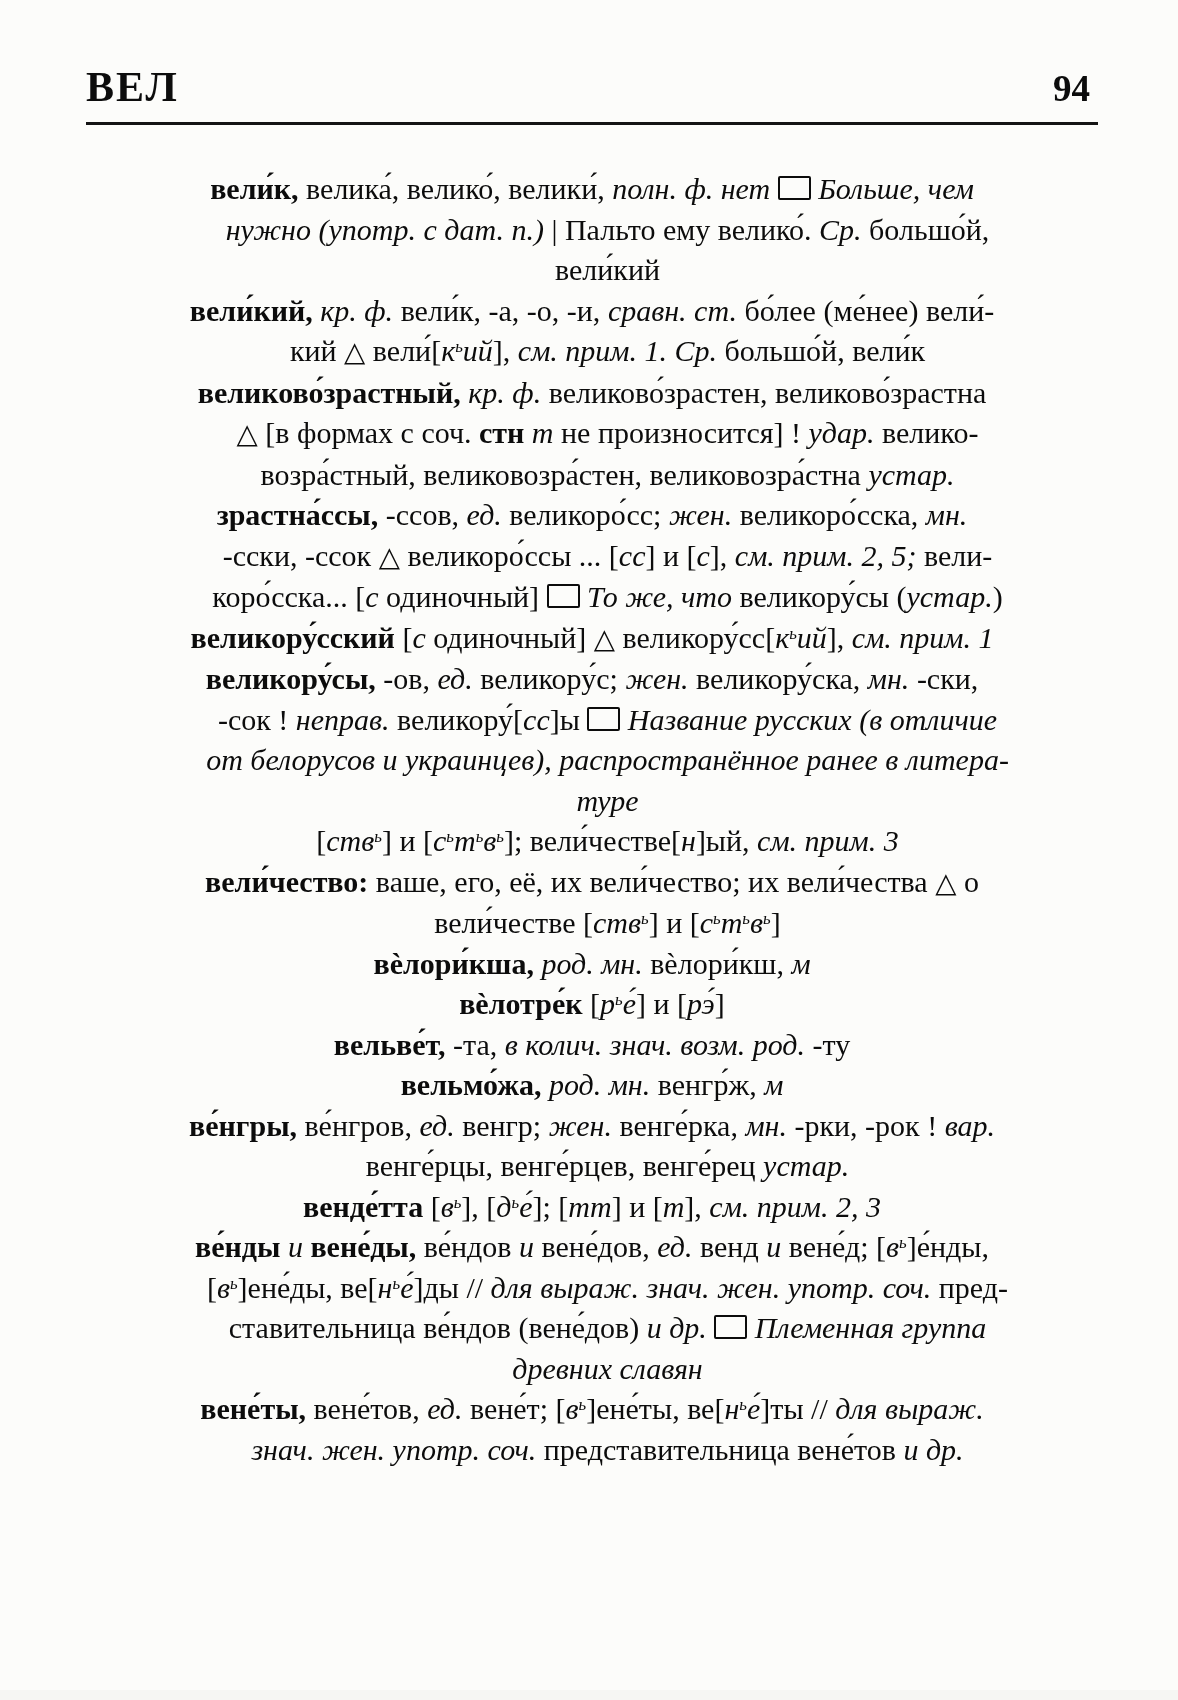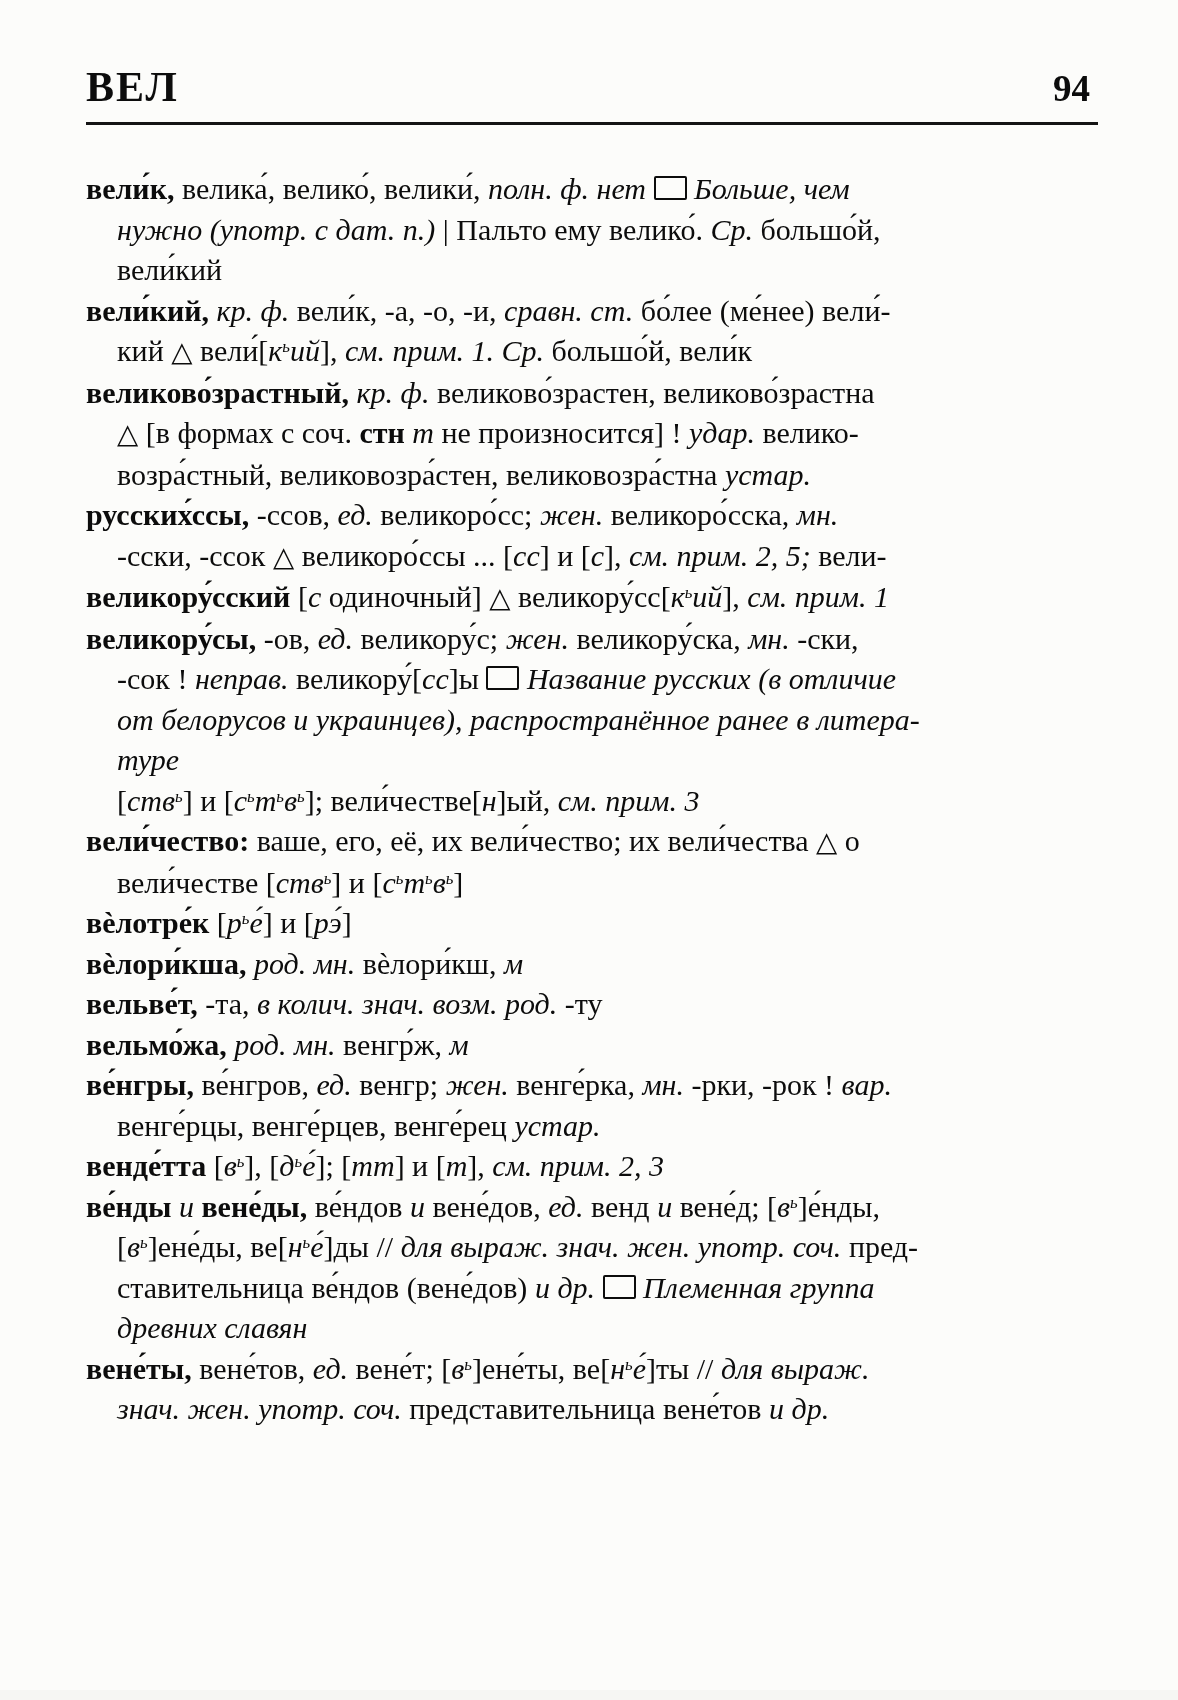--- a/index.html
+++ b/index.html
@@ -27,21 +27,21 @@
     margin-top:14px;
     border-top:3px solid #141414;
     height:0;
   }
   main{
     margin-top:44px;
     font-size:30px;
     line-height:40.5px;
   }
   p.entry{margin:0;padding:0;}
-  .line{display:block;white-space:pre;}
+  .line{display:block;white-space:pre;text-align:center;}
   .line.cont{padding-left:31px;}
   .b{font-weight:700;}
   .i{font-style:italic;}
   .sup{font-style:italic;font-size:0.56em;vertical-align:0.52em;line-height:0;}
   .tri{font-family:"DejaVu Sans","Liberation Sans",sans-serif;font-size:0.92em;}
   .sq{
     display:inline-block;width:33px;height:24px;
     border:2.5px solid #0c0c0c;border-radius:2px;
     vertical-align:-1px;box-sizing:border-box;
   }
@@ -64,44 +64,45 @@
       <p class="entry">
         <span class="line"><span class="b">вели́кий,</span><span> </span><span class="i">кр. ф.</span><span> вели́к, -а, -о, -и, </span><span class="i">сравн. ст.</span><span> бо́лее (ме́нее) вели́-</span></span>
         <span class="line cont"><span>кий </span><span class="tri">△</span><span> вели́[</span><span class="i">к</span><span class="sup">ь</span><span class="i">ий</span><span>], </span><span class="i">см. прим. 1. Ср.</span><span> большо́й, вели́к</span></span>
       </p>
       <p class="entry">
         <span class="line"><span class="b">великово́зрастный,</span><span> </span><span class="i">кр. ф.</span><span> великово́зрастен, великово́зрастна</span></span>
         <span class="line cont"><span class="tri">△</span><span> [в формах с соч. </span><span class="b">стн</span><span> </span><span class="i">т</span><span> не произносится] ! </span><span class="i">удар.</span><span> велико-</span></span>
         <span class="line cont"><span>возра́стный, великовозра́стен, великовозра́стна </span><span class="i">устар.</span></span>
       </p>
       <p class="entry">
-        <span class="line"><span class="b">русских́ссы,</span><span> -ссов, </span><span class="i">ед.</span><span> великоро́сс; </span><span class="i">жен.</span><span> великоро́сска, </span><span class="i">мн.</span></span>
+        <span class="line"><span class="b">зрастна́ссы,</span><span> -ссов, </span><span class="i">ед.</span><span> великоро́сс; </span><span class="i">жен.</span><span> великоро́сска, </span><span class="i">мн.</span></span>
         <span class="line cont"><span>-сски, -ссок </span><span class="tri">△</span><span> великоро́ссы ... [</span><span class="i">сс</span><span>] и [</span><span class="i">с</span><span>], </span><span class="i">см. прим. 2, 5;</span><span> вели-</span></span>
+        <span class="line cont"><span>коро́сска... [</span><span class="i">с</span><span> одиночный] </span><span class="sq"></span><span> </span><span class="i">То же, что</span><span> великору́сы (</span><span class="i">устар.</span><span>)</span></span>
       </p>
       <p class="entry">
         <span class="line"><span class="b">великору́сский</span><span> [</span><span class="i">с</span><span> одиночный] </span><span class="tri">△</span><span> великору́сс[</span><span class="i">к</span><span class="sup">ь</span><span class="i">ий</span><span>], </span><span class="i">см. прим. 1</span></span>
       </p>
       <p class="entry">
         <span class="line"><span class="b">великору́сы,</span><span> -ов, </span><span class="i">ед.</span><span> великору́с; </span><span class="i">жен.</span><span> великору́ска, </span><span class="i">мн.</span><span> -ски,</span></span>
         <span class="line cont"><span>-сок ! </span><span class="i">неправ.</span><span> великору́[</span><span class="i">сс</span><span>]ы </span><span class="sq"></span><span> </span><span class="i">Название русских (в отличие</span></span>
         <span class="line cont"><span class="i">от белорусов и украинцев), распространённое ранее в литера-</span></span>
         <span class="line cont"><span class="i">туре</span></span>
       </p>
       <p class="entry">
         <span class="line cont"><span>[</span><span class="i">ств</span><span class="sup">ь</span><span>] и [</span><span class="i">с</span><span class="sup">ь</span><span class="i">т</span><span class="sup">ь</span><span class="i">в</span><span class="sup">ь</span><span>]; вели́честве[</span><span class="i">н</span><span>]ый, </span><span class="i">см. прим. 3</span></span>
       </p>
       <p class="entry">
         <span class="line"><span class="b">вели́чество:</span><span> ваше, его, её, их вели́чество; их вели́чества </span><span class="tri">△</span><span> о</span></span>
         <span class="line cont"><span>вели́честве [</span><span class="i">ств</span><span class="sup">ь</span><span>] и [</span><span class="i">с</span><span class="sup">ь</span><span class="i">т</span><span class="sup">ь</span><span class="i">в</span><span class="sup">ь</span><span>]</span></span>
       </p>
       <p class="entry">
-        <span class="line"><span class="b">вѐлотре́к</span><span> [</span><span class="i">р</span><span class="sup">ь</span><span class="i">е́</span><span>] и [</span><span class="i">рэ́</span><span>]</span></span>
+        <span class="line"><span class="b">вѐлори́кша,</span><span> </span><span class="i">род. мн.</span><span> вѐлори́кш, </span><span class="i">м</span></span>
       </p>
       <p class="entry">
-        <span class="line"><span class="b">вѐлори́кша,</span><span> </span><span class="i">род. мн.</span><span> вѐлори́кш, </span><span class="i">м</span></span>
+        <span class="line"><span class="b">вѐлотре́к</span><span> [</span><span class="i">р</span><span class="sup">ь</span><span class="i">е́</span><span>] и [</span><span class="i">рэ́</span><span>]</span></span>
       </p>
       <p class="entry">
         <span class="line"><span class="b">вельве́т,</span><span> -та, </span><span class="i">в колич. знач. возм. род.</span><span> -ту</span></span>
       </p>
       <p class="entry">
         <span class="line"><span class="b">вельмо́жа,</span><span> </span><span class="i">род. мн.</span><span> венгр́ж, </span><span class="i">м</span></span>
       </p>
       <p class="entry">
         <span class="line"><span class="b">ве́нгры,</span><span> ве́нгров, </span><span class="i">ед.</span><span> венгр; </span><span class="i">жен.</span><span> венге́рка, </span><span class="i">мн.</span><span> -рки, -рок ! </span><span class="i">вар.</span></span>
         <span class="line cont"><span>венге́рцы, венге́рцев, венге́рец </span><span class="i">устар.</span></span>

